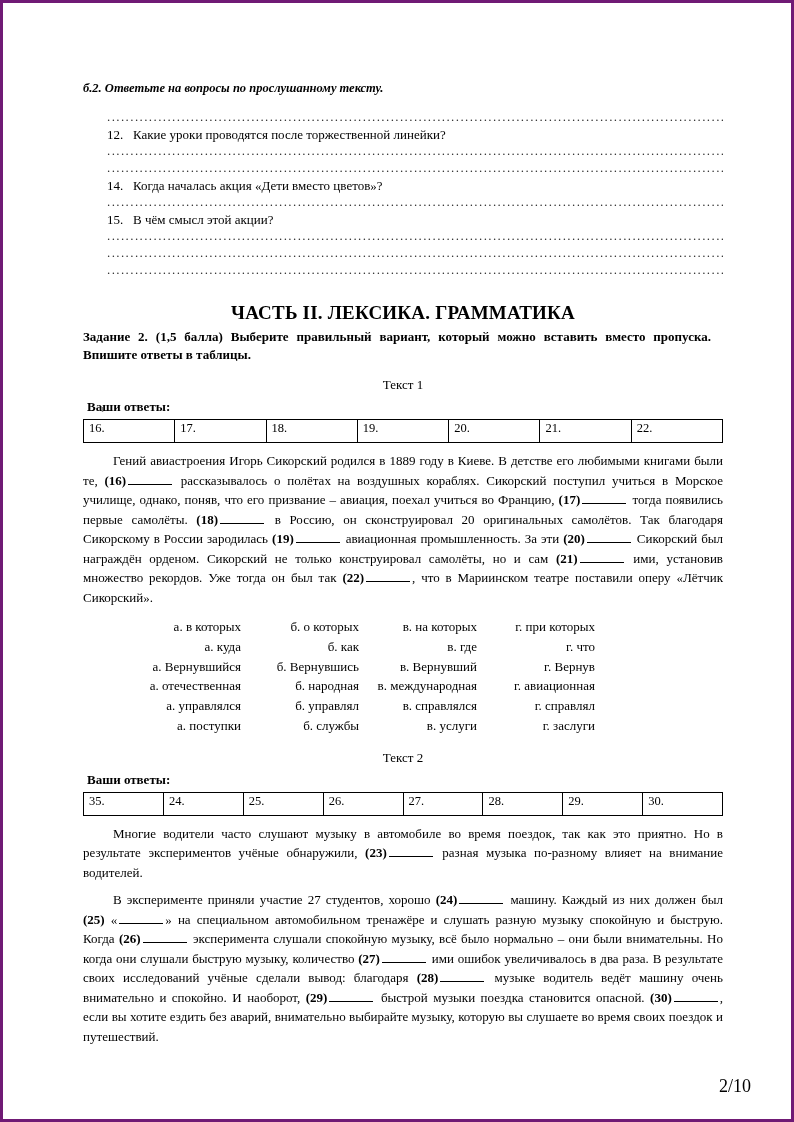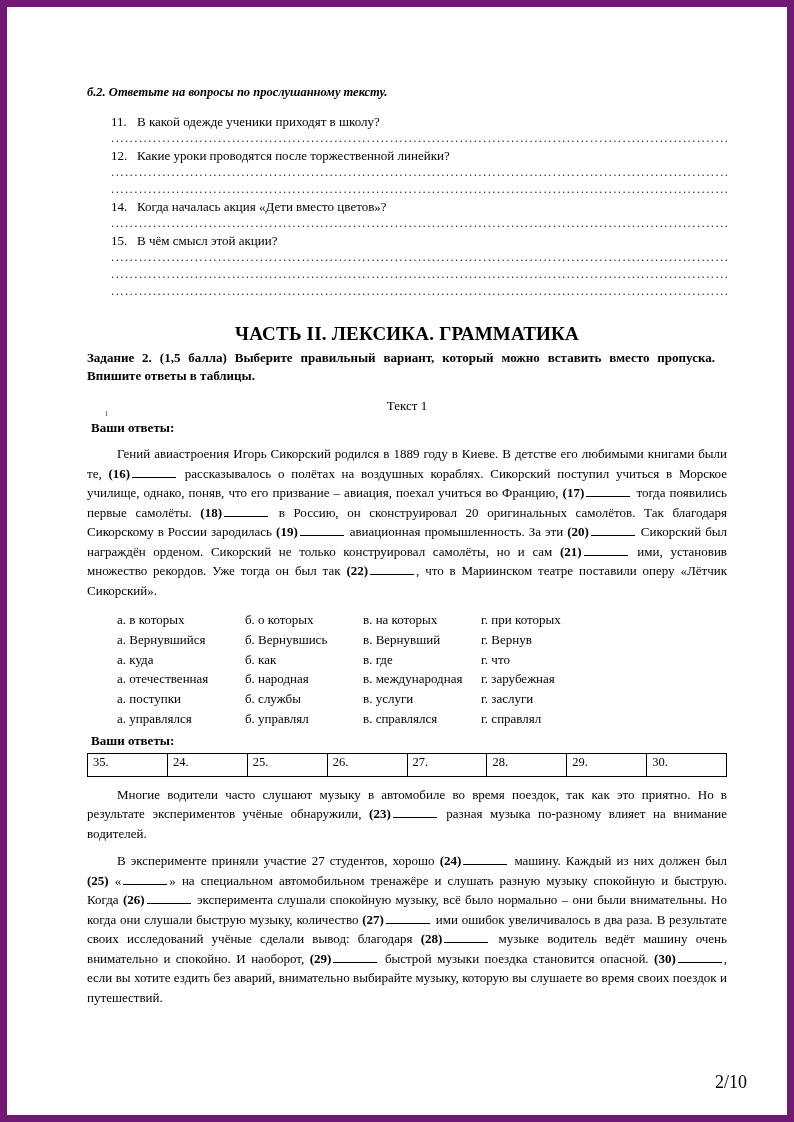--- a/index.html
+++ b/index.html
@@ -10,21 +10,21 @@
   body {
     font-family: "Liberation Serif", serif;
   }
   .page {
     width: 794px;
     height: 1122px;
     background: #ffffff;
     position: relative;
     box-sizing: border-box;
     overflow: hidden;
-    border: 7px solid #701a75;
+    border: 3px solid #701a75;
   }
   .content {
     position: absolute;
     left: 80px;
     top: 78px;
     width: 640px;
   }
   .sec-title {
     font-weight: bold;
     font-style: italic;
@@ -120,20 +120,21 @@
     font-size: 13px;
   }
   .optrow {
     display: flex;
     padding-left: 30px;
     line-height: 1.52;
   }
   .optrow .c {
     width: 118px;
     flex: none;
+    text-align: right;
   }
   .optrow .c0 {
     width: 128px;
     flex: none;
   }
   .footer {
     position: absolute;
     right: 40px;
     bottom: 22px;
     font-size: 18px;
@@ -150,24 +151,20 @@
 <body>
 
 <div class="page">
 
   <div class="content">
 
     <div class="sec-title">б.2. Ответьте на вопросы по прослушанному тексту.</div>
 
     <ul class="qlist">
       <li class="qitem">
-        <div class="qrow">
-          <span class="qnum">11.</span>
-          <span class="qtext">В какой одежде ученики приходят в школу?</span>
-        </div>
         <div class="dots">............................................................................................................................................................................</div>
       </li>
       <li class="qitem">
         <div class="qrow">
           <span class="qnum">12.</span>
           <span class="qtext">Какие уроки проводятся после торжественной линейки?</span>
         </div>
         <div class="dots">............................................................................................................................................................................</div>
       </li>
       <li class="qitem">
@@ -192,62 +189,76 @@
     </ul>
 
     <div class="part-title">ЧАСТЬ II. ЛЕКСИКА. ГРАММАТИКА</div>
 
     <div class="task-lead">Задание 2. (1,5 балла) Выберите правильный вариант, который можно вставить вместо пропуска. Впишите ответы в таблицы.</div>
 
     <div class="text-label">Текст 1</div>
 
     <div class="answers-label">Ваши ответы:</div>
 
+    <table class="ans">
+      <tbody>
+          <tr>
+        <td>16.</td>
+        <td>17.</td>
+        <td>18.</td>
+        <td>19.</td>
+        <td>20.</td>
+        <td>21.</td>
+        <td>22.</td>
+      </tr>
+    </tbody>
+      </table>
 
     <p class="para"><span>Гений авиастроения Игорь Сикорский родился в 1889 году в Киеве. В детстве его любимыми книгами были те, </span><b class="num">(16)</b><span class="gap"></span><span> рассказывалось о полётах на воздушных кораблях. Сикорский поступил учиться в Морское училище, однако, поняв, что его призвание – авиация, поехал учиться во Францию, </span><b class="num">(17)</b><span class="gap"></span><span> тогда появились первые самолёты. </span><b class="num">(18)</b><span class="gap"></span><span> в Россию, он сконструировал 20 оригинальных самолётов. Так благодаря Сикорскому в России зародилась </span><b class="num">(19)</b><span class="gap"></span><span> авиационная промышленность. За эти </span><b class="num">(20)</b><span class="gap"></span><span> Сикорский был награждён орденом. Сикорский не только конструировал самолёты, но и сам </span><b class="num">(21)</b><span class="gap"></span><span> ими, установив множество рекордов. Уже тогда он был так </span><b class="num">(22)</b><span class="gap"></span><span>, что в Мариинском театре поставили оперу «Лётчик Сикорский».</span></p>
 
     <div class="options">
       <div class="optrow">
         <span class="c c0">а. в которых</span>
         <span class="c">б. о которых</span>
         <span class="c">в. на которых</span>
         <span class="c">г. при которых</span>
       </div>
       <div class="optrow">
+        <span class="c c0">а. куда</span>
+        <span class="c">б. как</span>
+        <span class="c">в. где</span>
+        <span class="c">г. что</span>
+      </div>
+      <div class="optrow">
         <span class="c c0">а. Вернувшийся</span>
         <span class="c">б. Вернувшись</span>
         <span class="c">в. Вернувший</span>
         <span class="c">г. Вернув</span>
       </div>
       <div class="optrow">
-        <span class="c c0">а. куда</span>
-        <span class="c">б. как</span>
-        <span class="c">в. где</span>
-        <span class="c">г. что</span>
-      </div>
-      <div class="optrow">
         <span class="c c0">а. отечественная</span>
         <span class="c">б. народная</span>
         <span class="c">в. международная</span>
-        <span class="c">г. зарубежная</span>
+        <span class="c">г. авиационная</span>
+      </div>
+      <div class="optrow">
+        <span class="c c0">а. управлялся</span>
+        <span class="c">б. управлял</span>
+        <span class="c">в. справлялся</span>
+        <span class="c">г. справлял</span>
       </div>
       <div class="optrow">
         <span class="c c0">а. поступки</span>
         <span class="c">б. службы</span>
         <span class="c">в. услуги</span>
         <span class="c">г. заслуги</span>
       </div>
-      <div class="optrow">
-        <span class="c c0">а. управлялся</span>
-        <span class="c">б. управлял</span>
-        <span class="c">в. справлялся</span>
-        <span class="c">г. справлял</span>
-      </div>
     </div>
 
+    <div class="text-label">Текст 2</div>
 
     <div class="answers-label">Ваши ответы:</div>
 
     <table class="ans">
       <tbody>
           <tr>
         <td>35.</td>
         <td>24.</td>
         <td>25.</td>
         <td>26.</td>

